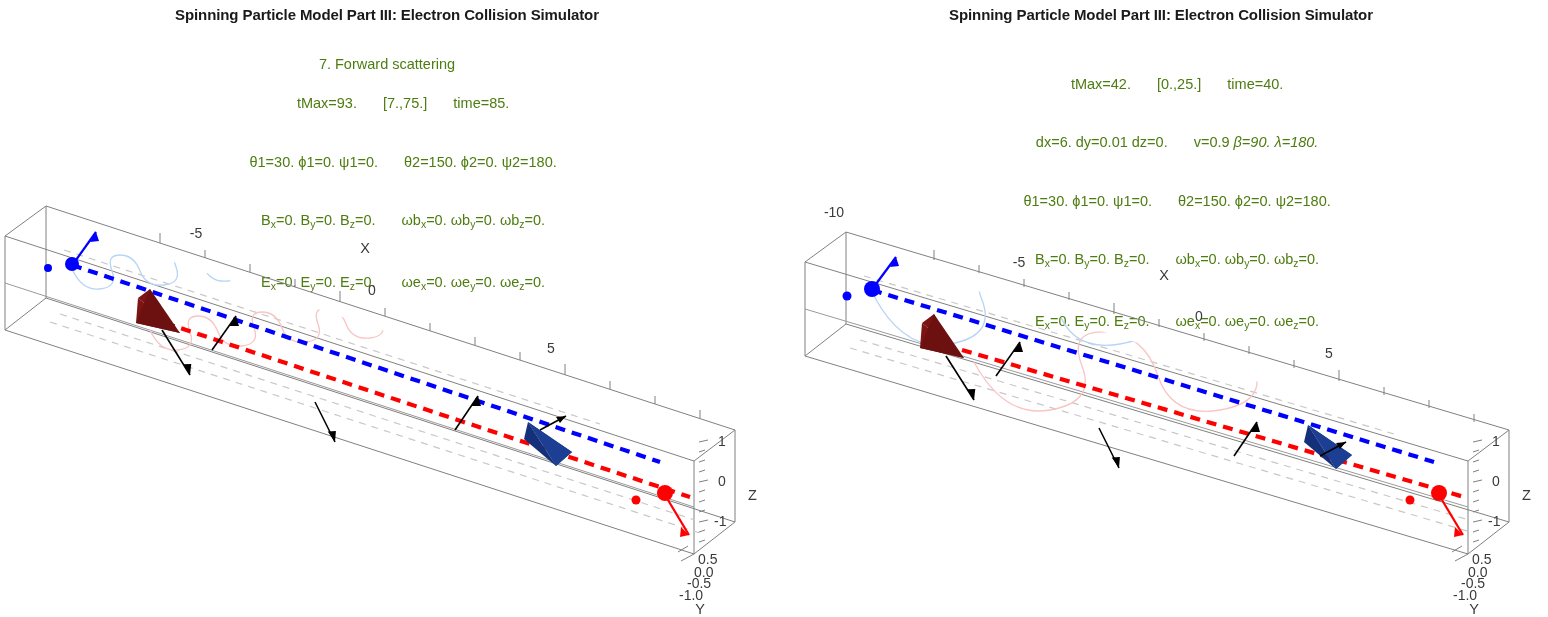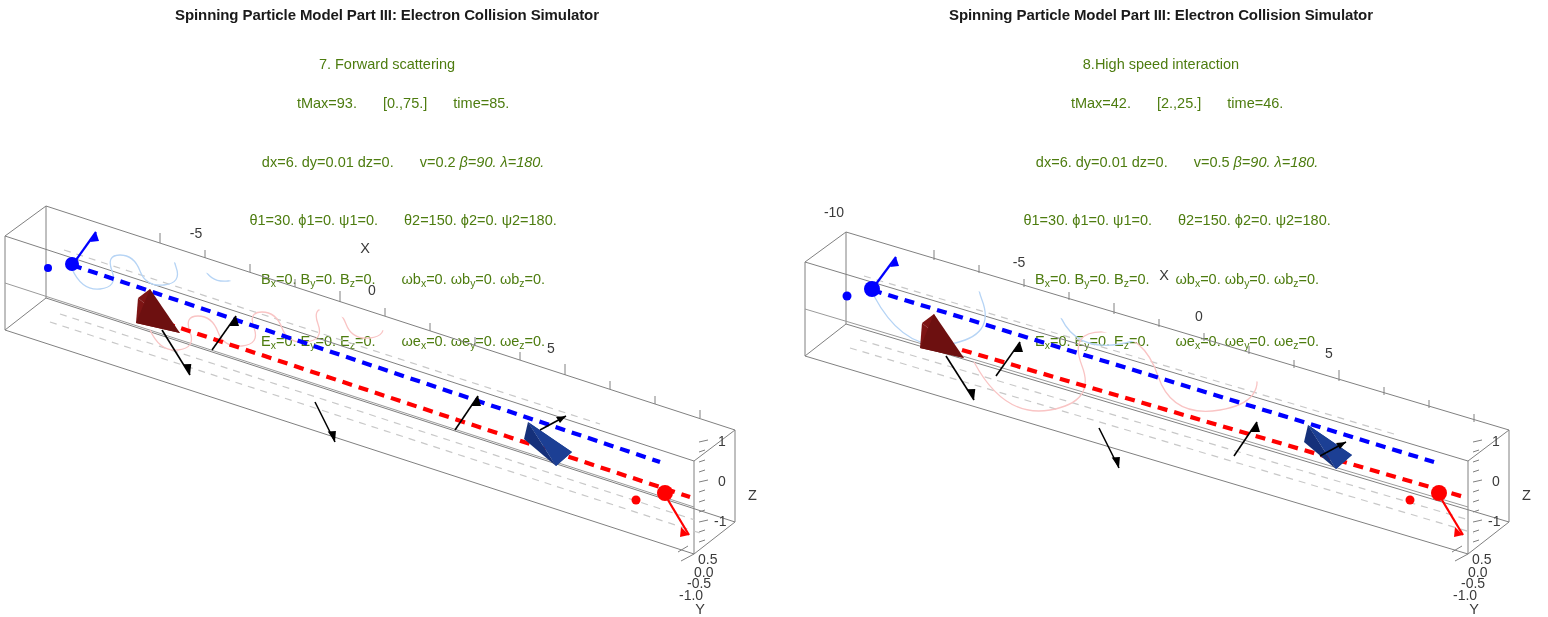--- a/index.html
+++ b/index.html
@@ -47,24 +47,21 @@
 <body>
 
 <div id="root">
 
   <div class="panel panel-left">
     <div class="panel-title">Spinning Particle Model Part III: Electron Collision Simulator</div>
 
     <div class="caption-block">
       <div class="caption-line">7. Forward scattering</div>
       <div class="caption-line">
-        <span>tMax=93.</span><span class="cap-gap"></span><span>[0.,75.]</span><span class="cap-gap"></span><span>time=85.</span>
-      </div>
-      <div class="caption-line">
-        <span>dx=6. dy=0.01 dz=0.</span><span class="cap-gap"></span><span>v=0.2</span> <span class="ital">β=90.</span> <span class="ital">λ=180.</span>
+        <span>tMax=93.</span><span class="cap-gap"></span><span>[7.,75.]</span><span class="cap-gap"></span><span>time=85.</span>
       </div>
       <div class="caption-line">
         <span>θ1=30. ϕ1=0. ψ1=0.</span><span class="cap-gap"></span><span>θ2=150. ϕ2=0. ψ2=180.</span>
       </div>
       <div class="caption-line">
         <span><span>B</span><sub>x</sub><span>=0. B</span><sub>y</sub><span>=0. B</span><sub>z</sub><span>=0.</span></span><span class="cap-gap"></span><span><span>ωb</span><sub>x</sub><span>=0. ωb</span><sub>y</sub><span>=0. ωb</span><sub>z</sub><span>=0.</span></span>
       </div>
       <div class="caption-line">
         <span><span>E</span><sub>x</sub><span>=0. E</span><sub>y</sub><span>=0. E</span><sub>z</sub><span>=0.</span></span><span class="cap-gap"></span><span><span>ωe</span><sub>x</sub><span>=0. ωe</span><sub>y</sub><span>=0. ωe</span><sub>z</sub><span>=0.</span></span>
       </div>
@@ -229,26 +226,25 @@
           <path d="M 566,226 L 556,227 L 560,233 Z"></path>
         </g>
       </svg>
     </div>
   </div>
 
   <div class="panel panel-right">
     <div class="panel-title">Spinning Particle Model Part III: Electron Collision Simulator</div>
 
     <div class="caption-block">
-      <div class="caption-line">8.High speed interaction</div>
-      <div class="caption-line">
-        <span>tMax=42.</span><span class="cap-gap"></span><span>[2.,25.]</span><span class="cap-gap"></span><span>time=46.</span>
-      </div>
-      <div class="caption-line">
-        <span>dx=6. dy=0.01 dz=0.</span><span class="cap-gap"></span><span>v=0.5</span> <span class="ital">β=90.</span> <span class="ital">λ=180.</span>
+      <div class="caption-line">
+        <span>tMax=42.</span><span class="cap-gap"></span><span>[0.,25.]</span><span class="cap-gap"></span><span>time=40.</span>
+      </div>
+      <div class="caption-line">
+        <span>dx=6. dy=0.01 dz=0.</span><span class="cap-gap"></span><span>v=0.9</span> <span class="ital">β=90.</span> <span class="ital">λ=180.</span>
       </div>
       <div class="caption-line">
         <span>θ1=30. ϕ1=0. ψ1=0.</span><span class="cap-gap"></span><span>θ2=150. ϕ2=0. ψ2=180.</span>
       </div>
       <div class="caption-line">
         <span><span>B</span><sub>x</sub><span>=0. B</span><sub>y</sub><span>=0. B</span><sub>z</sub><span>=0.</span></span><span class="cap-gap"></span><span><span>ωb</span><sub>x</sub><span>=0. ωb</span><sub>y</sub><span>=0. ωb</span><sub>z</sub><span>=0.</span></span>
       </div>
       <div class="caption-line">
         <span><span>E</span><sub>x</sub><span>=0. E</span><sub>y</sub><span>=0. E</span><sub>z</sub><span>=0.</span></span><span class="cap-gap"></span><span><span>ωe</span><sub>x</sub><span>=0. ωe</span><sub>y</sub><span>=0. ωe</span><sub>z</sub><span>=0.</span></span>
       </div>

